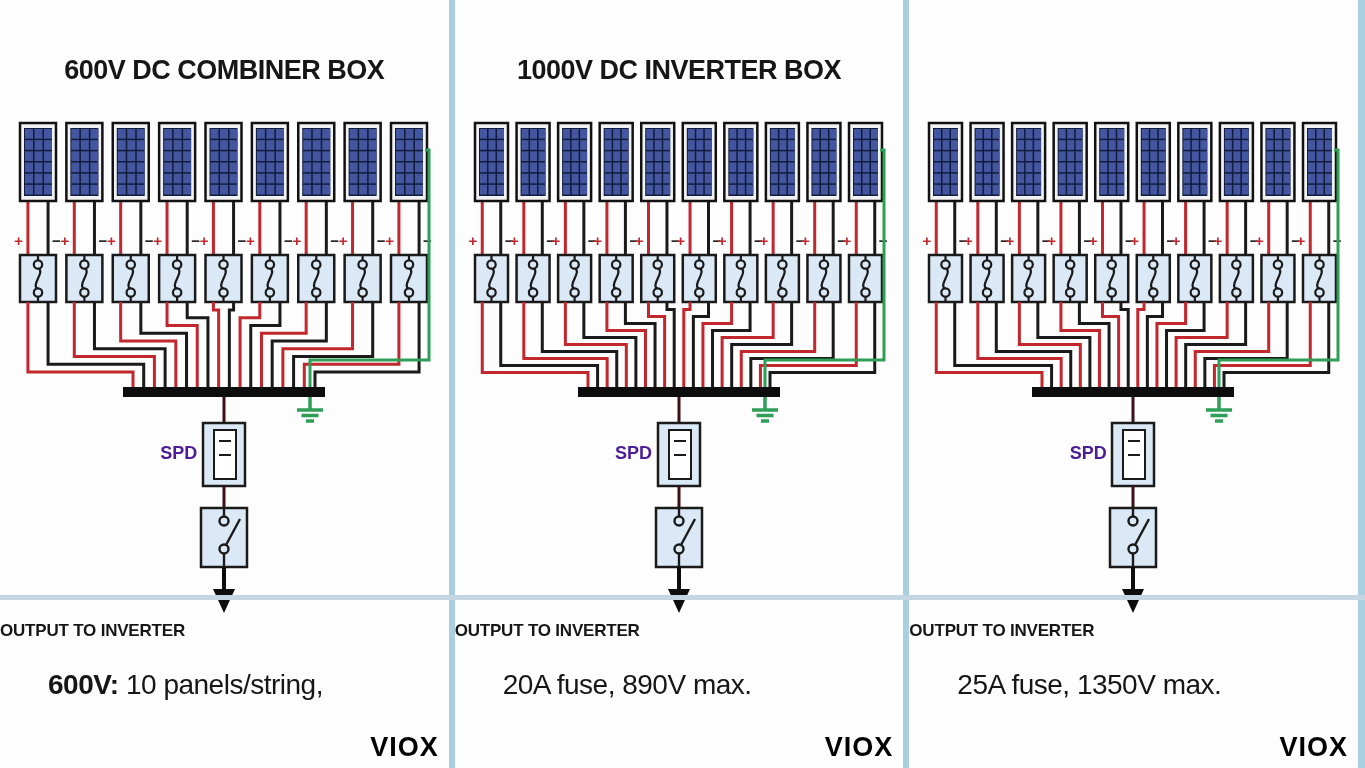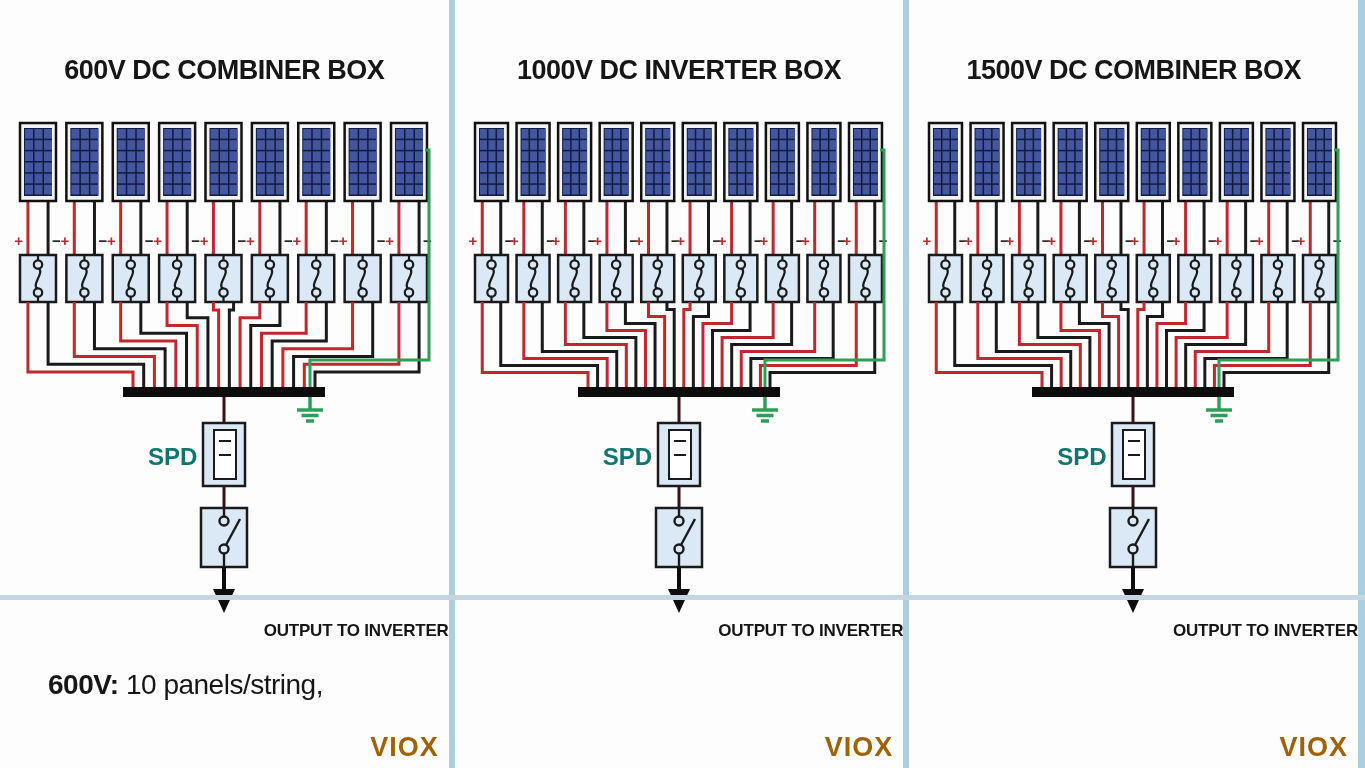--- a/index.html
+++ b/index.html
@@ -9,34 +9,34 @@
   .divider{width:6px;height:768px;background:#a9cfe1;flex:0 0 auto;}
   .edgebar{width:7px;height:768px;background:#a9cfe1;flex:0 0 auto;}
   .bottombar{position:absolute;left:0;bottom:0;width:1365px;height:5px;background:#c3d6e2;}
   .title{
     position:absolute;top:55px;left:0;width:100%;text-align:center;
     font-size:27px;font-weight:bold;color:#161616;letter-spacing:-0.5px;
   }
   svg.diagram{position:absolute;top:100px;left:0;}
   .spd-label{
     position:absolute;top:443px;right:calc(50% + 27px);
-    font-size:24px;font-weight:bold;color:#0f766e;
+    font-size:18px;font-weight:bold;color:#4c1d95;
   }
   .output-label{
-    position:absolute;top:621px;left:0;width:100%;text-align:right;
+    position:absolute;top:621px;left:0;width:100%;text-align:left;
     font-size:17px;font-weight:bold;color:#161616;letter-spacing:-0.2px;
   }
   .specs{
     position:absolute;top:668px;left:48px;right:26px;
     font-size:28px;color:#161616;line-height:34px;letter-spacing:-0.5px;
   }
   .specs .bold{font-weight:bold;}
   .watermark{
     position:absolute;bottom:5px;right:10px;
-    font-size:27px;font-weight:bold;color:#a16207;letter-spacing:1px;
+    font-size:27px;font-weight:bold;color:#000000;letter-spacing:1px;
   }
 </style>
 </head>
 <body>
 
 <div class="container">
 
   <div class="column">
     <div class="title">600V DC COMBINER BOX</div>
     <svg class="diagram" width="448" height="525" viewBox="0 0 448 525">
@@ -699,28 +699,28 @@
         <line x1="240" y1="419" x2="226" y2="445" stroke="#1a1a1a" stroke-width="2.4"></line>
         <circle cx="224" cy="421" r="4.5" fill="#dbe9f6" stroke="#1a1a1a" stroke-width="2.4"></circle>
         <circle cx="224" cy="449" r="4.5" fill="#dbe9f6" stroke="#1a1a1a" stroke-width="2.4"></circle>
         <line x1="224" y1="453.5" x2="224" y2="467" stroke="#1a1a1a" stroke-width="2.4"></line>
         <line x1="224" y1="467" x2="224" y2="492" stroke="#0d0d0d" stroke-width="4"></line>
         <polygon points="213,489 235,489 224,513" fill="#0d0d0d"></polygon>
       </svg>
     <div class="spd-label">SPD</div>
     <div class="output-label">OUTPUT TO INVERTER</div>
     <div class="specs">
+      <div class="spec-line">20A fuse, 890V max.</div>
     </div>
     <div class="watermark">VIOX</div>
   </div>
 
   <div class="divider"></div>
 
   <div class="column">
-    <div class="title">1500V DC COMBINER BOX</div>
     <svg class="diagram" width="448" height="525" viewBox="0 0 448 525">
         <line x1="27.259999999999998" y1="99" x2="27.259999999999998" y2="155" stroke="#c1272d" stroke-width="3"></line>
         <line x1="45.74" y1="99" x2="45.74" y2="155" stroke="#1a1a1a" stroke-width="3"></line>
         <rect x="20" y="23" width="33" height="78" fill="#f2f2f2" stroke="#111" stroke-width="2.5"></rect>
         <rect x="24" y="28" width="25" height="68" fill="#101c3d"></rect>
         <rect x="25" y="29" width="7" height="9.666666666666666" fill="#44569f"></rect>
         <rect x="33.5" y="29" width="7" height="9.666666666666666" fill="#44569f"></rect>
         <rect x="42" y="29" width="7" height="9.666666666666666" fill="#44569f"></rect>
         <rect x="25" y="40.166666666666664" width="7" height="9.666666666666666" fill="#44569f"></rect>
         <rect x="33.5" y="40.166666666666664" width="7" height="9.666666666666666" fill="#44569f"></rect>
@@ -1052,19 +1052,20 @@
         <line x1="240" y1="419" x2="226" y2="445" stroke="#1a1a1a" stroke-width="2.4"></line>
         <circle cx="224" cy="421" r="4.5" fill="#dbe9f6" stroke="#1a1a1a" stroke-width="2.4"></circle>
         <circle cx="224" cy="449" r="4.5" fill="#dbe9f6" stroke="#1a1a1a" stroke-width="2.4"></circle>
         <line x1="224" y1="453.5" x2="224" y2="467" stroke="#1a1a1a" stroke-width="2.4"></line>
         <line x1="224" y1="467" x2="224" y2="492" stroke="#0d0d0d" stroke-width="4"></line>
         <polygon points="213,489 235,489 224,513" fill="#0d0d0d"></polygon>
       </svg>
     <div class="spd-label">SPD</div>
     <div class="output-label">OUTPUT TO INVERTER</div>
     <div class="specs">
+      <div class="spec-line">25A fuse, 1350V max.</div>
     </div>
     <div class="watermark">VIOX</div>
   </div>
 
   <div class="edgebar"></div>
   <div class="bottombar"></div>
 </div>
 
 </body></html>

